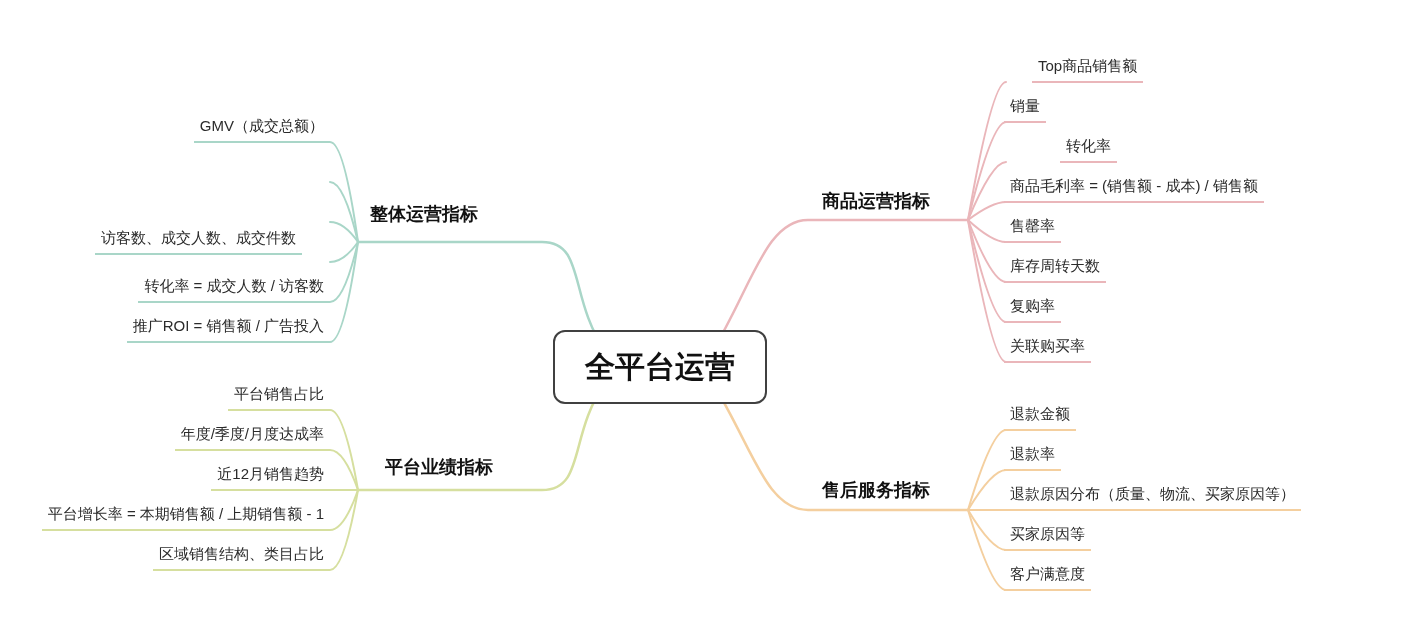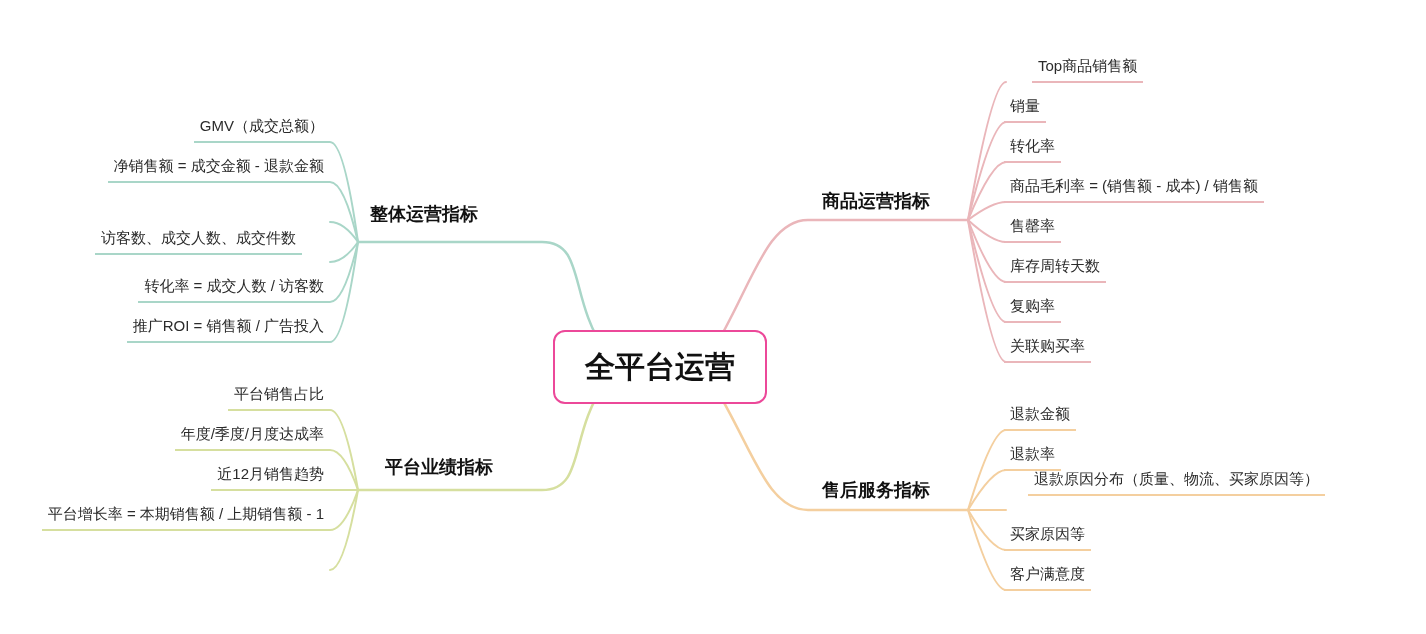--- a/index.html
+++ b/index.html
@@ -21,21 +21,21 @@
   .leaf.b0{border-bottom-color:#a9d6c8;}
   .leaf.b1{border-bottom-color:#d6df9f;}
   .leaf.b2{border-bottom-color:#eab6ba;}
   .leaf.b3{border-bottom-color:#f4cf9f;}
   .branch-label{
     position:absolute;font-size:18px;font-weight:bold;color:#111;
     white-space:nowrap;line-height:25px;
   }
   #center-node{
     position:absolute;left:553px;top:330px;width:214px;height:74px;
-    background:#ffffff;border:2px solid #ec4899;border-radius:12px;
+    background:#ffffff;border:2px solid #404040;border-radius:12px;
     display:flex;align-items:center;justify-content:center;
     font-size:30px;font-weight:bold;color:#111;box-sizing:border-box;
     z-index:5;white-space:nowrap;
   }
 </style>
 </head>
 <body>
 
 <div id="canvas">
 
@@ -76,38 +76,38 @@
   </svg>
 
   <div id="center-node">全平台运营</div>
 
   <div class="branch-label" style="left:370px;top:202px;">整体运营指标</div>
   <div class="branch-label" style="left:385px;top:455px;">平台业绩指标</div>
   <div class="branch-label" style="left:822px;top:189px;">商品运营指标</div>
   <div class="branch-label" style="left:822px;top:478px;">售后服务指标</div>
 
   <div class="leaf left b0" style="right:1096px;top:117px;">GMV（成交总额）</div>
-  <div class="leaf left b0" style="right:1096px;top:157px;">净销售额 = 成交金额 - 退款金额</div>
   <div class="leaf left b0" style="right:1124px;top:197px;margin-top:32px;">访客数、成交人数、成交件数</div>
   <div class="leaf left b0" style="right:1096px;top:277px;">转化率 = 成交人数 / 访客数</div>
   <div class="leaf left b0" style="right:1096px;top:317px;">推广ROI = 销售额 / 广告投入</div>
 
   <div class="leaf left b1" style="right:1096px;top:385px;">平台销售占比</div>
   <div class="leaf left b1" style="right:1096px;top:425px;">年度/季度/月度达成率</div>
   <div class="leaf left b1" style="right:1096px;top:465px;">近12月销售趋势</div>
   <div class="leaf left b1" style="right:1096px;top:505px;">平台增长率 = 本期销售额 / 上期销售额 - 1</div>
+  <div class="leaf left b1" style="right:1096px;top:545px;">区域销售结构、类目占比</div>
 
   <div class="leaf b2" style="left:1004px;top:57px;margin-left:28px;">Top商品销售额</div>
   <div class="leaf b2" style="left:1004px;top:97px;">销量</div>
-  <div class="leaf b2" style="left:1004px;top:137px;">转化率</div>
+  <div class="leaf b2" style="left:1060px;top:137px;">转化率</div>
   <div class="leaf b2" style="left:1004px;top:177px;">商品毛利率 = (销售额 - 成本) / 销售额</div>
   <div class="leaf b2" style="left:1004px;top:217px;">售罄率</div>
   <div class="leaf b2" style="left:1004px;top:257px;">库存周转天数</div>
   <div class="leaf b2" style="left:1004px;top:297px;">复购率</div>
   <div class="leaf b2" style="left:1004px;top:337px;">关联购买率</div>
 
   <div class="leaf b3" style="left:1004px;top:405px;text-align:center;">退款金额</div>
   <div class="leaf b3" style="left:1004px;top:445px;">退款率</div>
-  <div class="leaf b3" style="left:1004px;top:470px;margin-left:24px;">退款原因分布（质量、物流、买家原因等）</div>
+  <div class="leaf b3" style="left:1004px;top:485px;">退款原因分布（质量、物流、买家原因等）</div>
   <div class="leaf b3" style="left:1004px;top:525px;">买家原因等</div>
   <div class="leaf b3" style="left:1004px;top:565px;">客户满意度</div>
 
 </div>
 
 </body></html>

